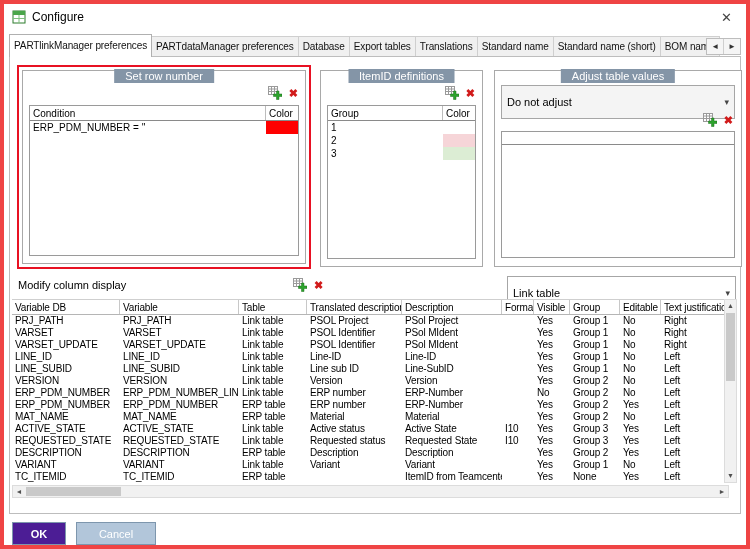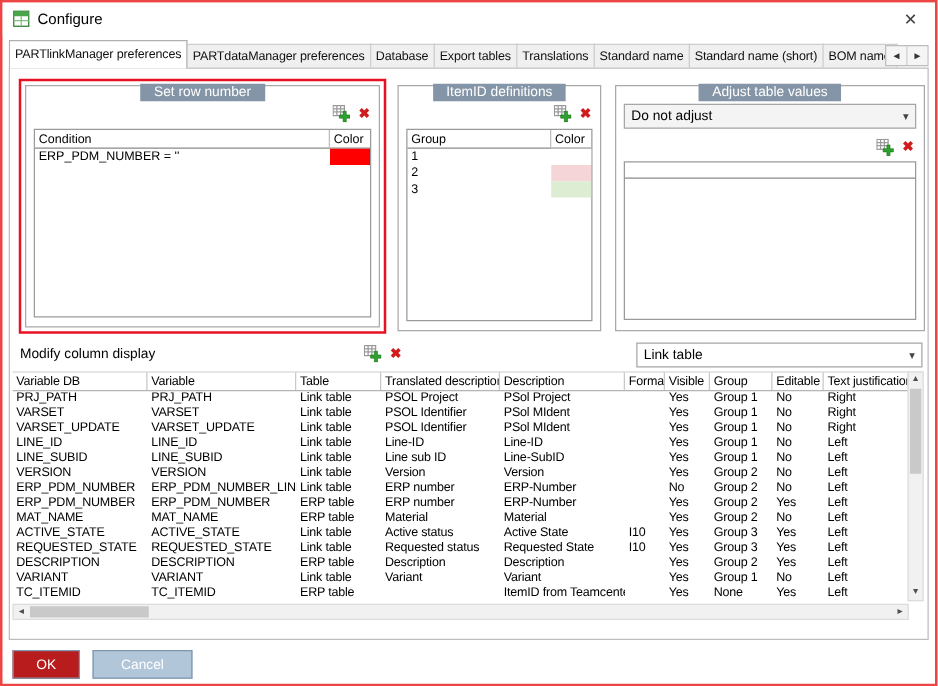--- a/index.html
+++ b/index.html
@@ -1,23 +1,23 @@
 <!DOCTYPE html>
 <html><head>
 <meta charset="utf-8">
 <style>
   *{box-sizing:border-box;margin:0;padding:0}
   body{margin:0;background:#d8d8d8;font-family:"Liberation Sans",sans-serif}
-  .dialog{position:relative;width:750px;height:549px;background:#fff;border:2px solid #ef4444;font-size:11px;color:#000;overflow:hidden}
+  .dialog{position:relative;width:750px;height:549px;background:#fff;border:4px solid #ef4444;font-size:11px;color:#000;overflow:hidden}
   
   .titlebar{position:absolute;top:0;left:0;right:0;height:26px;display:flex;align-items:center;gap:6px;padding:0 8px;background:#fff}
   .wtitle{font-size:12px}
   .close{margin-left:auto;font-size:13px;color:#444;padding:1px 6px;cursor:pointer}
   
-  .tabbar{position:absolute;top:30px;left:5px;right:5px;height:23px;display:flex;align-items:flex-end;overflow:hidden;padding-right:54px}
+  .tabbar{position:absolute;top:30px;left:5px;right:5px;height:23px;display:flex;align-items:center;overflow:hidden;padding-right:54px}
   .tab{height:20px;line-height:19px;padding:0 4px;background:#f0f0f0;border:1px solid #cfcfcf;border-bottom:none;font-size:10px;letter-spacing:-0.1px;white-space:nowrap;margin-right:-1px;color:#111;cursor:pointer}
   .tab.active{background:#fff;height:23px;line-height:22px;border-color:#b0b0b0;position:relative;z-index:2}
   .tabnav{position:absolute;right:0;bottom:2px;display:flex;border:1px solid #bdbdbd;background:#f5f5f5;height:17px;align-items:center}
   .tnbtn{font-size:8px;color:#333;padding:0 4px;cursor:pointer;line-height:15px}
   .tnbtn+.tnbtn{border-left:1px solid #cfcfcf}
   
   .content{position:absolute;top:52px;left:5px;right:5px;height:458px;border:1px solid #bdbdbd;background:#fff}
   
   .redbox{position:absolute;left:7px;top:8px;width:294px;height:204px;border:2px solid #e81123}
   .redbox .groupbox{position:absolute;inset:3px}
@@ -29,21 +29,21 @@
   .delicon{color:#d11a1a;font-weight:bold;font-size:11px;line-height:12px;cursor:pointer}
   .addicon{display:inline-block;width:14px;height:14px;cursor:pointer}
   .gtable{position:absolute;left:6px;right:6px;top:34px;bottom:7px;border:1px solid #9a9a9a;display:flex;flex-direction:column;background:#fff}
   .gt-head{display:flex;height:15px;line-height:15px;font-size:10px;border-bottom:1px solid #8a8a8a}
   .gt-head .c1{flex:1;padding-left:3px;border-right:1px solid #bdbdbd}
   .gt-head .c2{width:32px;padding-left:3px}
   .gt-row{display:flex;height:13px;line-height:13px;font-size:10px}
   .gt-row .c1{flex:1;padding-left:3px;overflow:hidden;white-space:nowrap}
   .gt-row .c2{width:32px}
   
-  .combo{position:absolute;display:flex;align-items:center;height:20px;border:1px solid #a6a6a6;background:#fff;padding:0 5px;font-size:11px;cursor:pointer}
+  .combo{position:absolute;display:flex;align-items:center;height:34px;border:1px solid #a6a6a6;background:#fff;padding:0 5px;font-size:11px;cursor:pointer}
   .combo .arrow{margin-left:auto;font-size:9px;color:#444}
   .adjcombo{left:6px;right:6px;top:14px;background:#f4f4f4}
   .ipanel{position:absolute;left:6px;right:6px;top:40px;bottom:8px}
   .iptoolbar{position:absolute;top:2px;right:2px;display:flex;gap:7px;align-items:center}
   .iptable{position:absolute;left:0;right:0;top:20px;bottom:0;border:1px solid #9a9a9a;background:#fff}
   .iphead{height:13px;border-bottom:1px solid #8a8a8a}
   
   .modlabel{position:absolute;left:8px;top:222px;font-size:11px}
   .modicons{position:absolute;left:283px;top:221px;display:flex;gap:7px;align-items:center}
   .linkcombo{right:4px;top:219px;width:229px}
@@ -398,17 +398,17 @@
       <div class="sbtn bottom">▼</div>
     </div>
     <div class="hscroll">
       <div class="hbtn left">◄</div>
       <div class="hthumb"></div>
       <div class="hbtn right">►</div>
     </div>
   </div>
 
   <div class="btnrow">
-    <button class="ok" style="background: #b91c1c;">OK</button>
+    <button class="ok" style="background: #4c1d95; font-weight: bold;">OK</button>
     <button class="cancel" style="background: rgb(178, 198, 218);">Cancel</button>
   </div>
 
 </div>
 
 </body></html>

